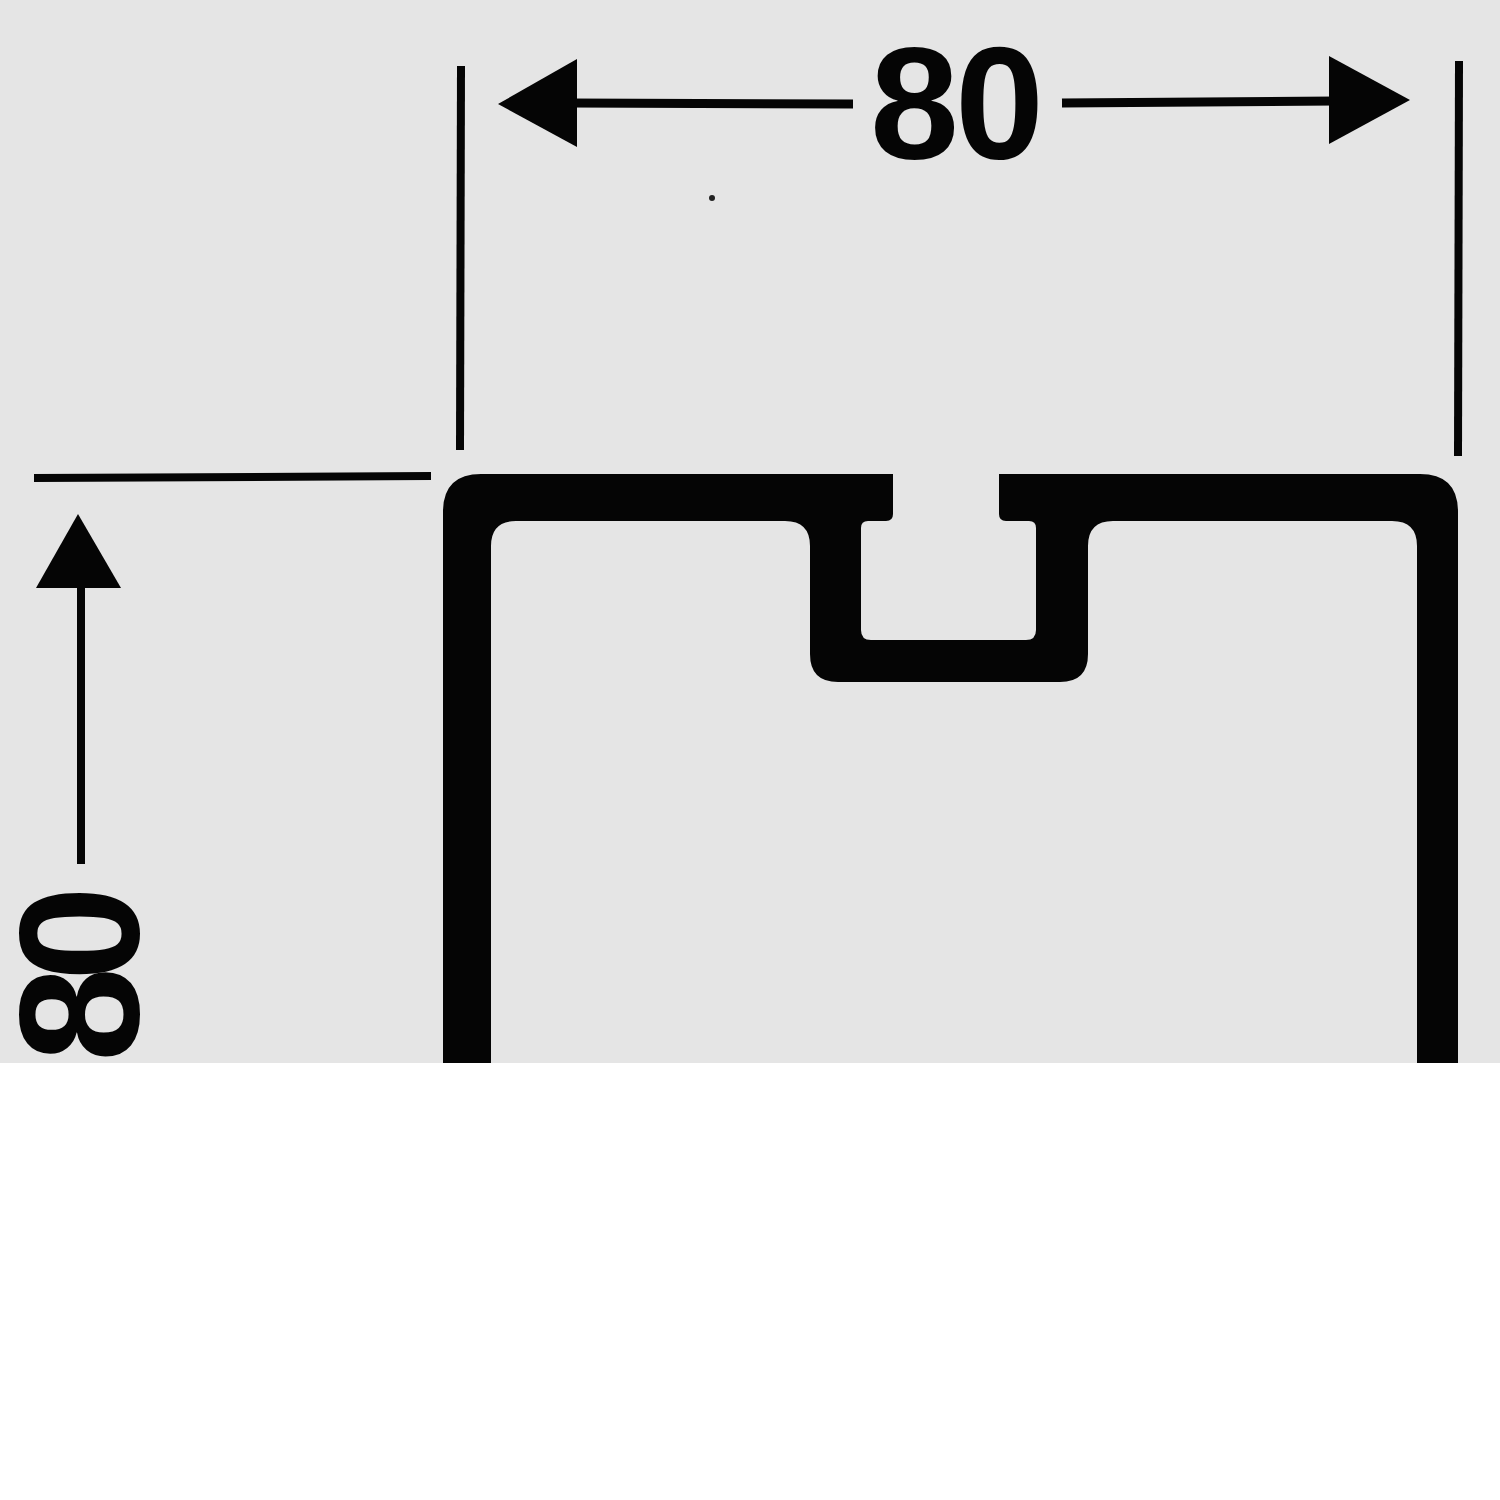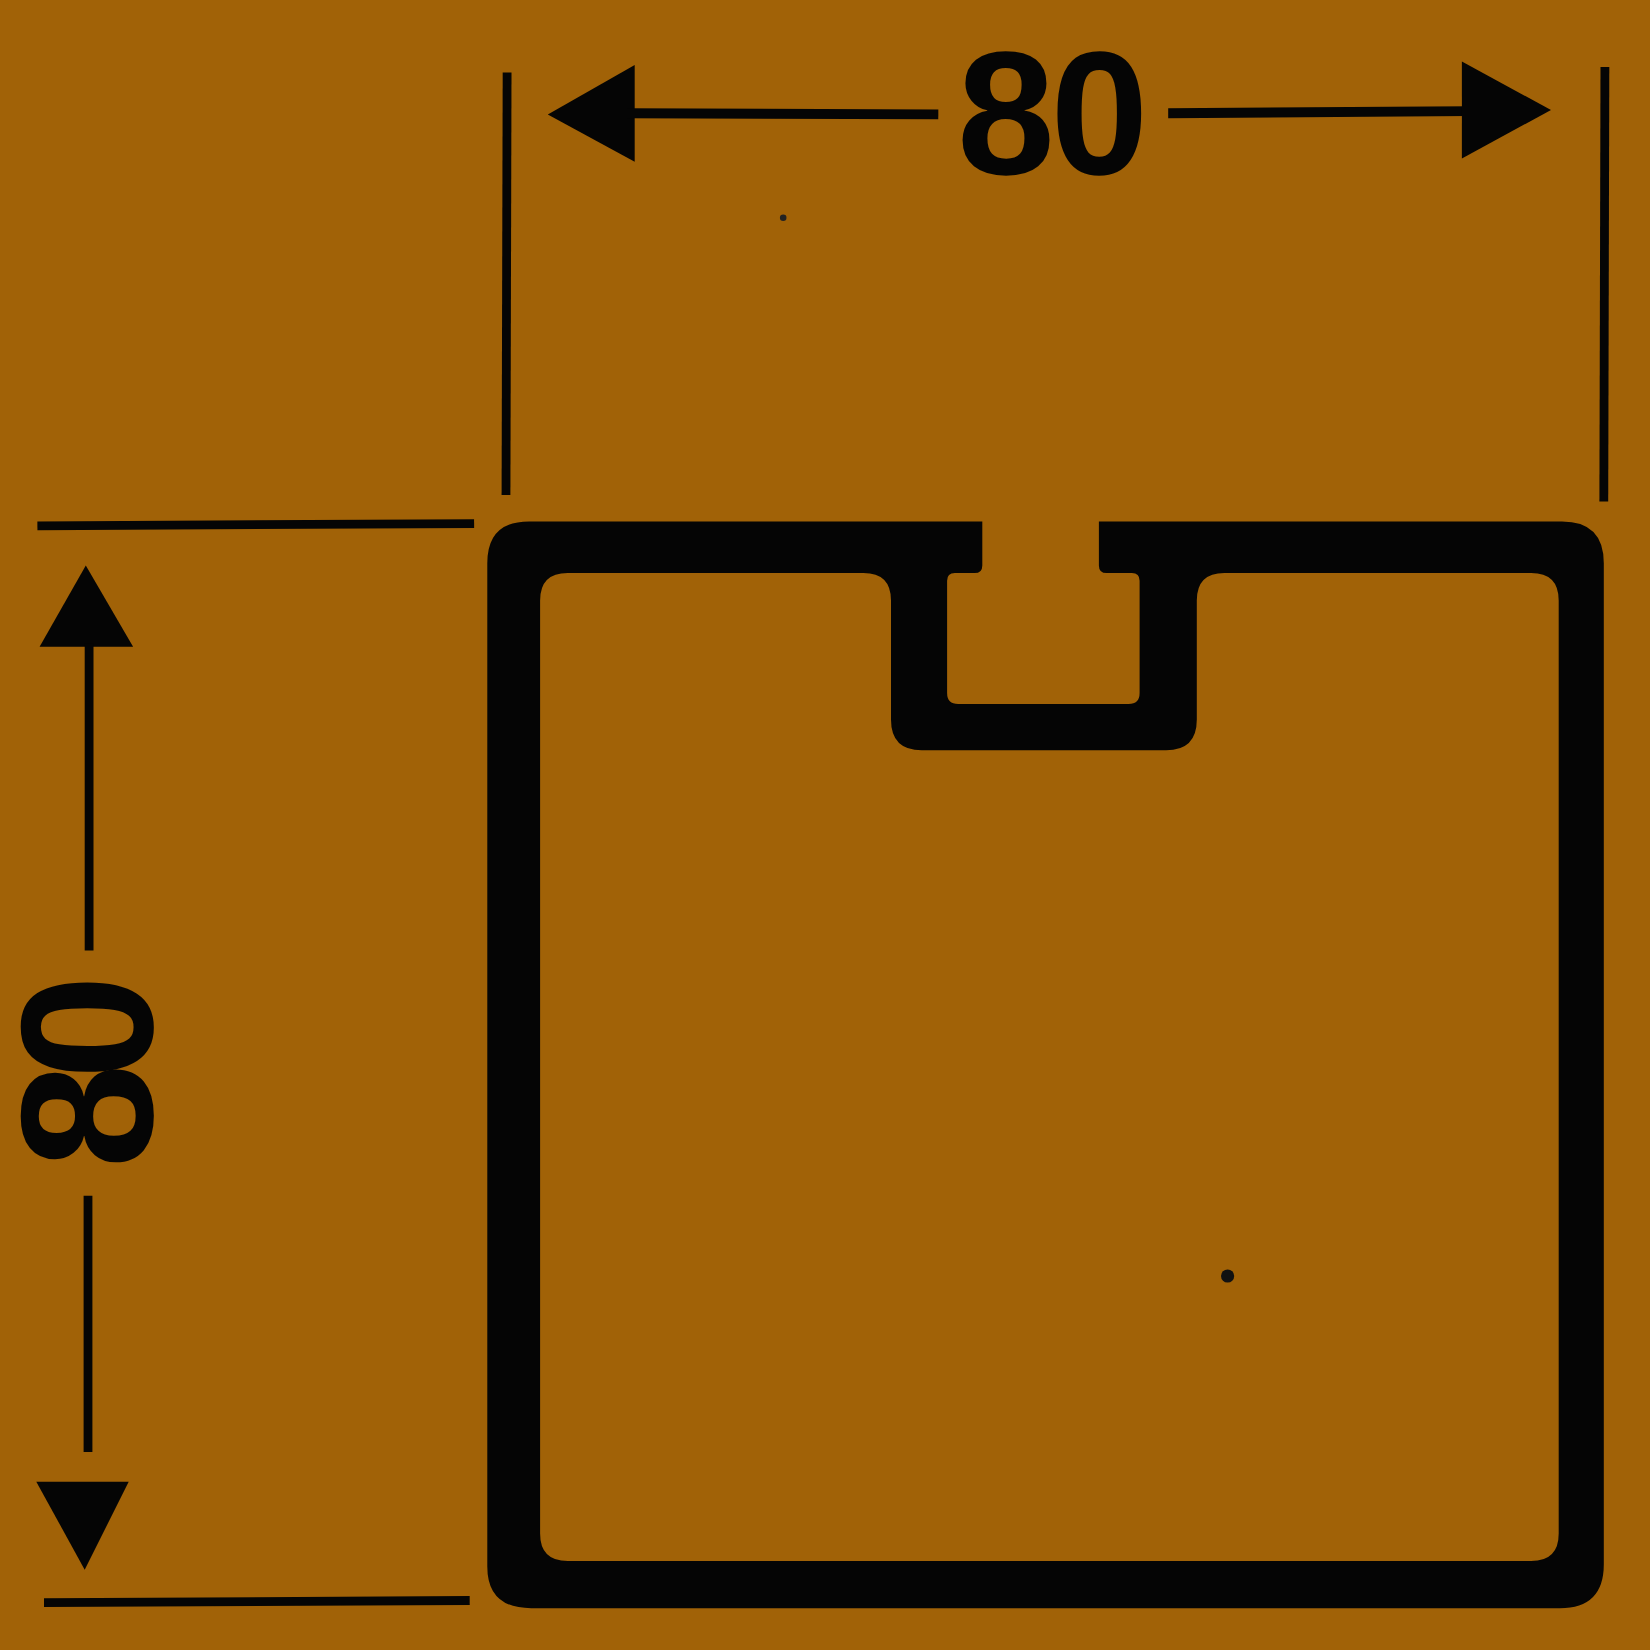--- a/index.html
+++ b/index.html
@@ -1,16 +1,16 @@
 <!DOCTYPE html>
 <html><head>
 <meta charset="utf-8">
 <style>
   html,body{margin:0;padding:0;background:#fff;}
-  .page{width:1500px;height:1500px;position:relative;background:#a16207;overflow:hidden;}
+  .page{width:1500px;height:1063px;position:relative;background:#e5e5e5;overflow:hidden;}
   svg{display:block;}
   text{font-family:"Liberation Sans", sans-serif;font-weight:bold;fill:#050505;}
 </style>
 </head>
 <body>
 
 <div class="page">
 <svg width="1500" height="1500" viewBox="0 0 1500 1500" xmlns="http://www.w3.org/2000/svg">
 
   <path fill="#050505" fill-rule="evenodd" d="

